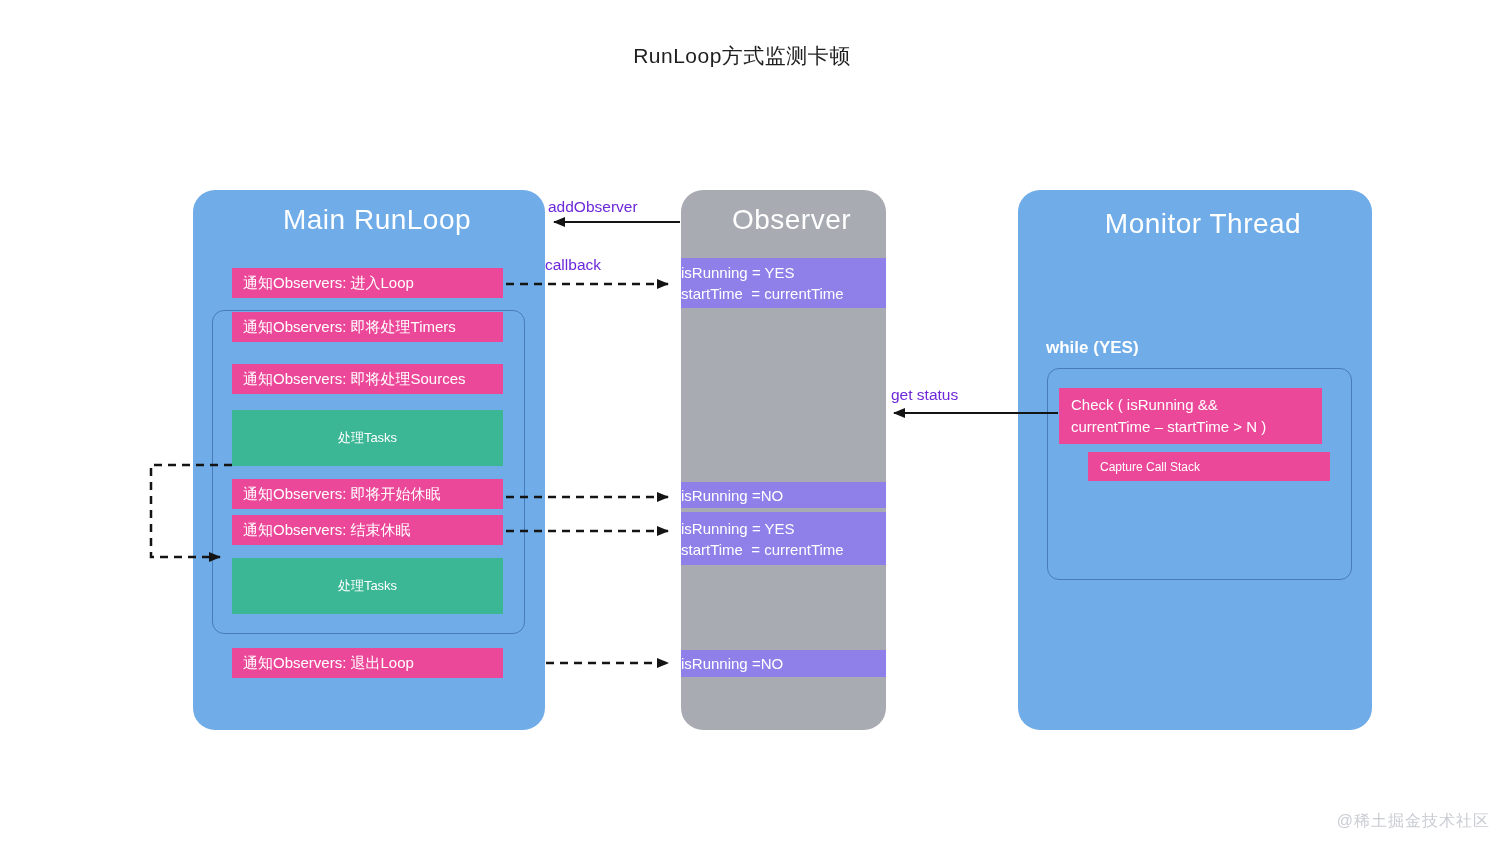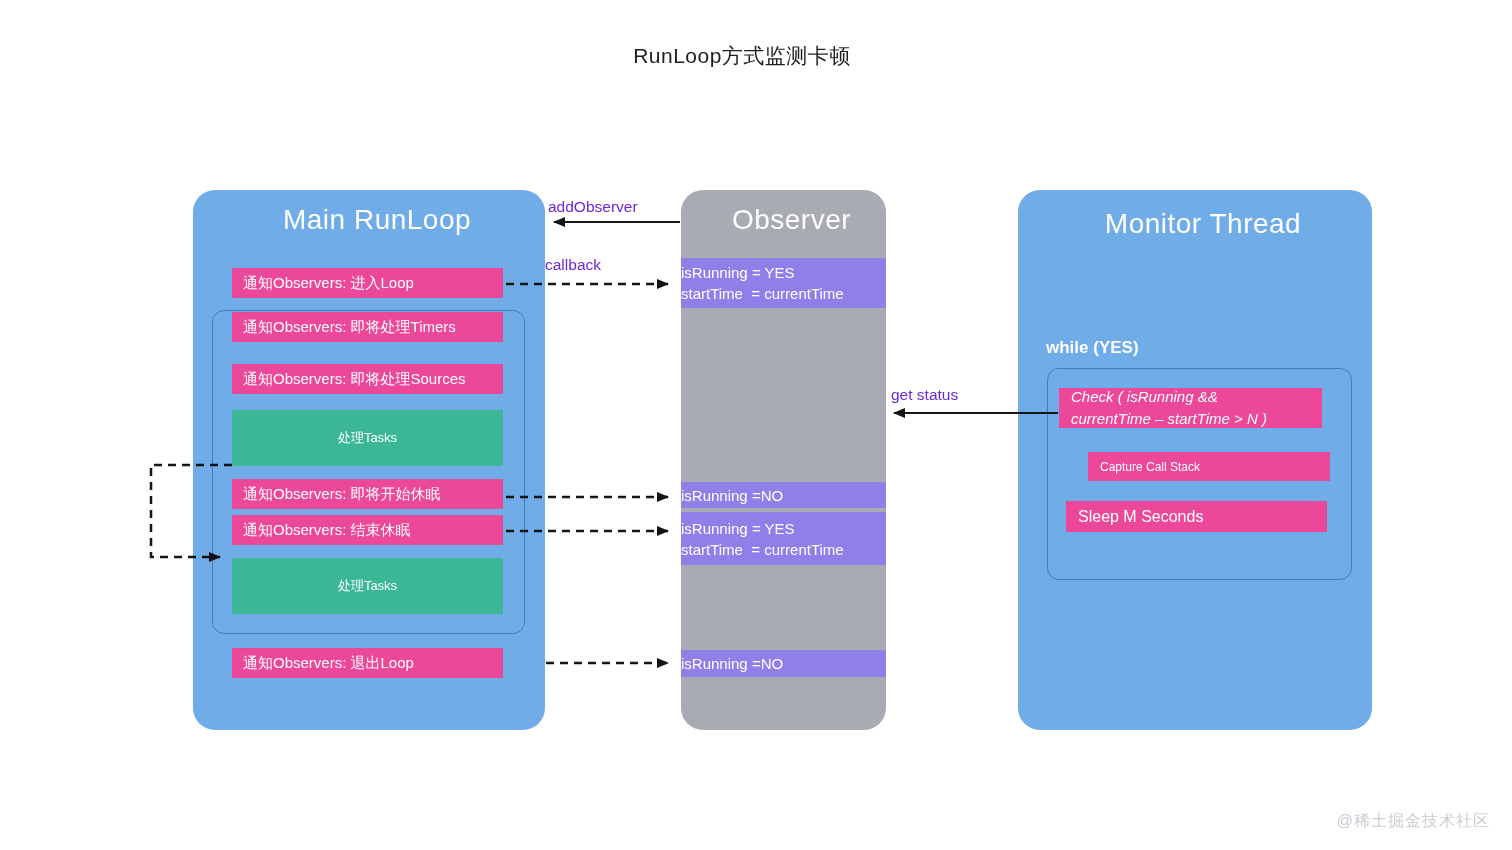--- a/index.html
+++ b/index.html
@@ -102,26 +102,25 @@
     </div>
     <div class="box purple" style="left:0; top:460px; width:205px; height:27px;">
       <span class="pre">isRunning =NO</span>
     </div>
   </div>
 
   <div class="panel blue" style="left:1018px; top:190px; width:354px; height:540px;">
     <div class="panel-title" style="top:18px;">Monitor Thread</div>
     <div class="while-label" style="left:12px; top:148px;margin-left:16px;">while (YES)</div>
     <div class="inner-rect" style="left:29px; top:178px; width:303px; height:210px;"></div>
-    <div class="box orange en two-line" style="left:41px; top:198px; width:263px; height:40px; line-height:22px;font-style:italic;">
+    <div class="box orange en two-line" style="left:41px; top:198px; width:263px; height:56px; line-height:22px;">
       <span>Check ( isRunning &amp;&amp;</span>
       <span>currentTime – startTime &gt; N )</span>
     </div>
     <div class="box orange en" style="left:70px; top:262px; width:242px; height:29px; font-size:12px;">Capture Call Stack</div>
-    <div class="box orange en" style="left:48px; top:311px; width:261px; height:31px; font-size:16px;">Sleep M Seconds</div>
   </div>
 
   <div class="arrow-label" style="left:548px; top:198px; width:130px;">addObserver</div>
   <div class="arrow-label" style="left:545px; top:256px; width:120px;">callback</div>
   <div class="arrow-label" style="left:891px; top:386px; width:120px;">get status</div>
 
   <svg class="arrow-layer" width="1512" height="850" viewBox="0 0 1512 850">
     <defs>
       <marker id="mk" markerWidth="13" markerHeight="12" refX="11" refY="5" orient="auto" markerUnits="userSpaceOnUse">
         <path d="M0,0 L12,5 L0,10 Z" fill="#141414"></path>

